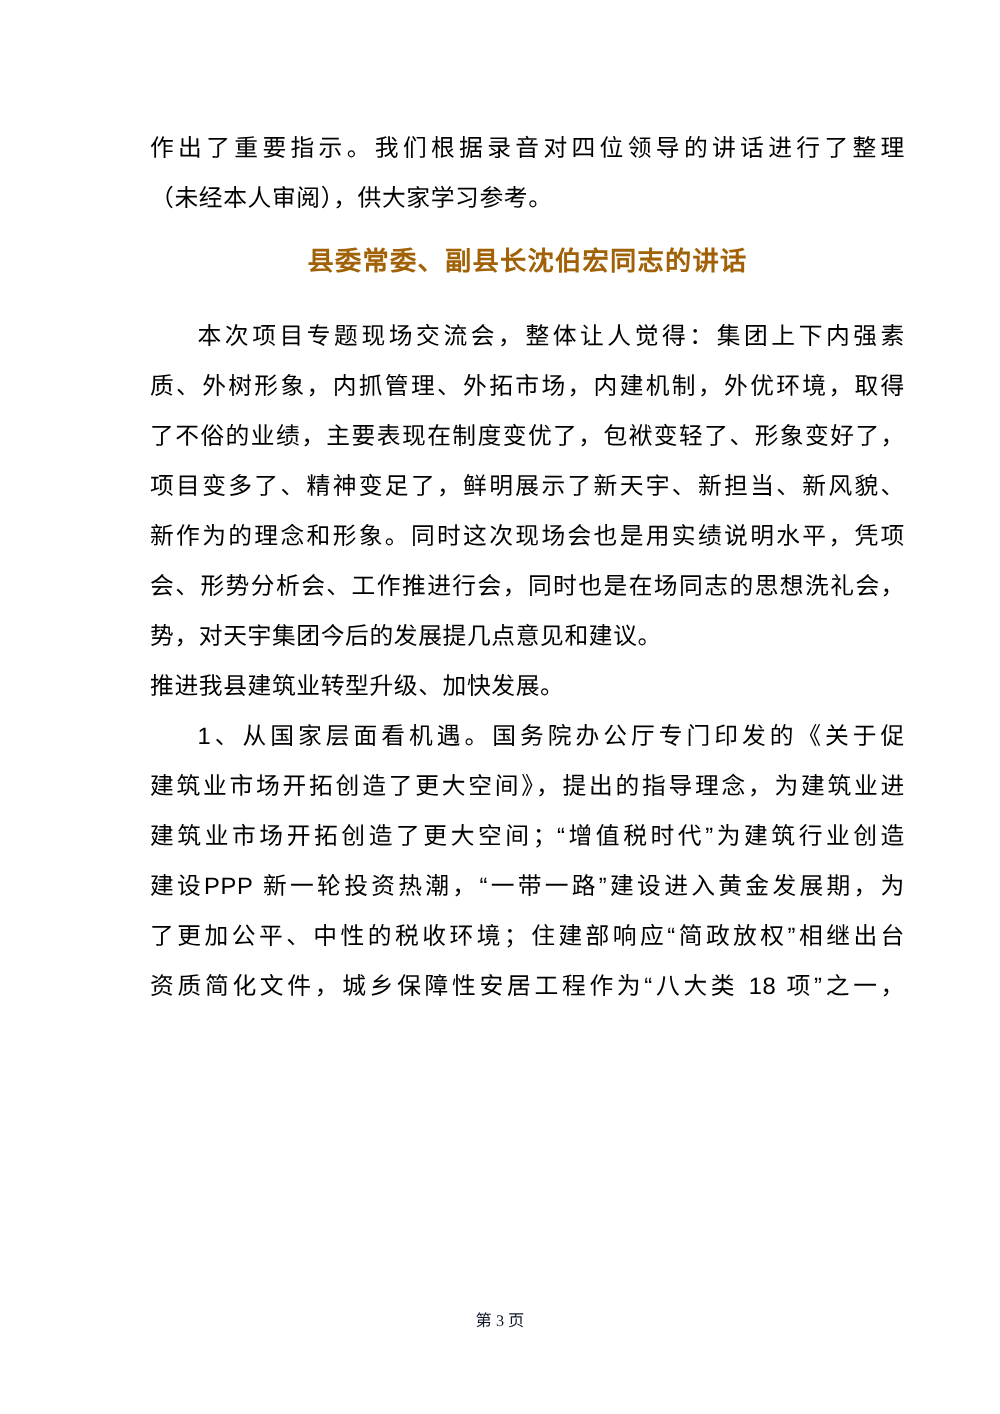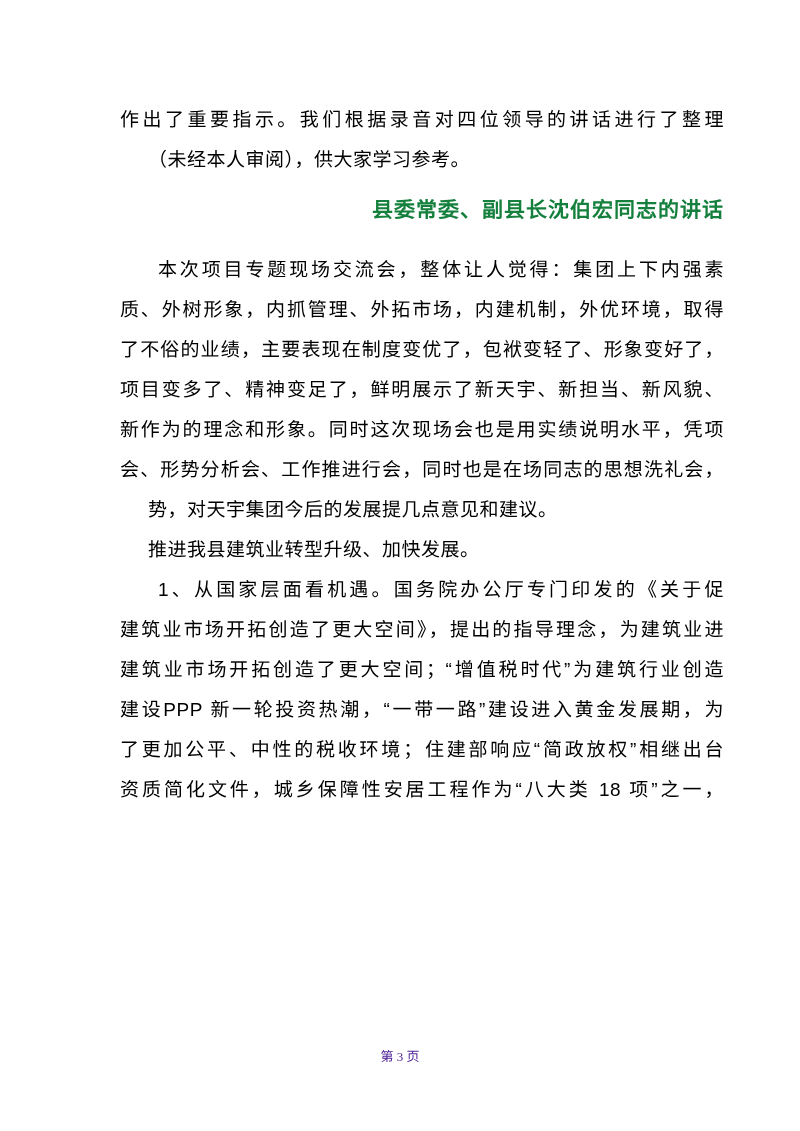--- a/index.html
+++ b/index.html
@@ -23,44 +23,44 @@
     margin: 0;
     height: 40px;
     line-height: 40px;
     font-size: 19px;
     letter-spacing: 0.5px;
     text-align: justify;
     white-space: normal;
     color: #000000;
   }
   .j    { text-align-last: justify; }
-  .left { text-align-last: left; margin-left: 28px; }
+  .left { text-align-last: left; }
   .indent { text-indent: 2em; }
   .heading {
     margin: 0;
     height: 60px;
     line-height: 60px;
     font-size: 21px;
     font-weight: 700;
-    text-align: right;
+    text-align: center;
     letter-spacing: 1px;
-    color: #15803d;
+    color: #a16207;
   }
   .body-block {
     margin-top: 10px;
   }
   .footer {
     position: absolute;
     top: 1046px;
     left: 0;
     right: 0;
     text-align: center;
     font-family: "Liberation Serif", serif;
     font-size: 13px;
-    color: #4c1d95;
+    color: #0f172a;
   }
 </style>
 </head>
 <body>
 
 <div class="page">
   <div class="content">
 
     <p class="ln j">作出了重要指示。我们根据录音对四位领导的讲话进行了整理</p>
     <p class="ln left">（未经本人审阅），供大家学习参考。</p>

